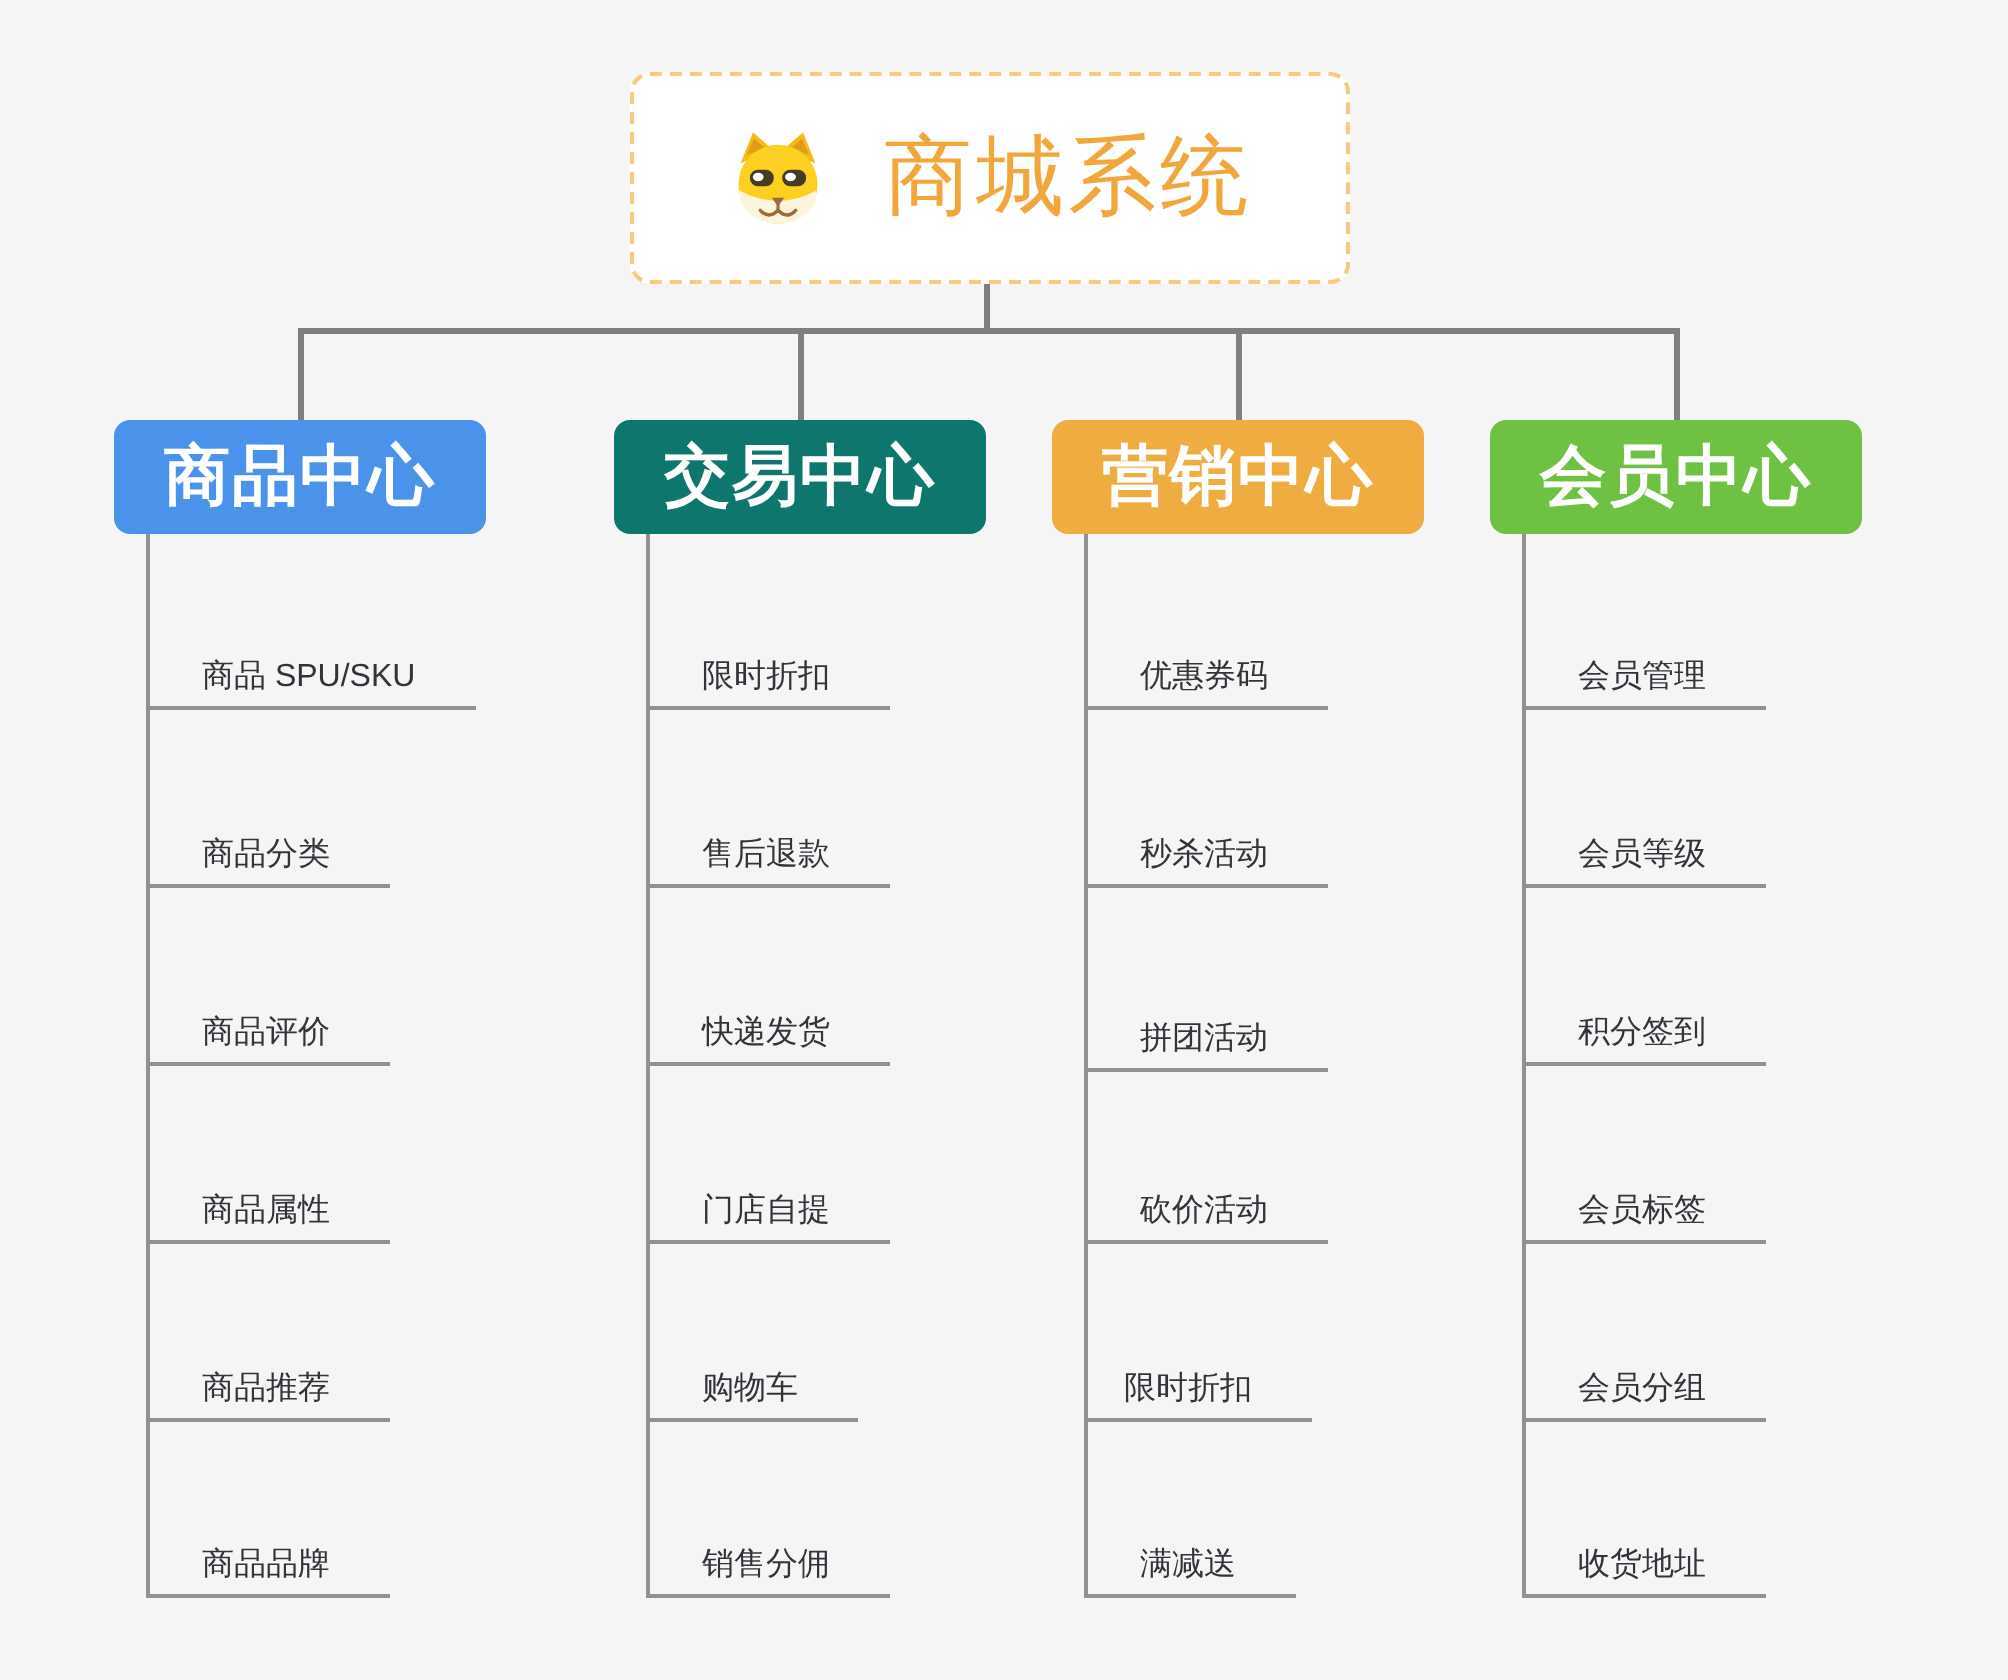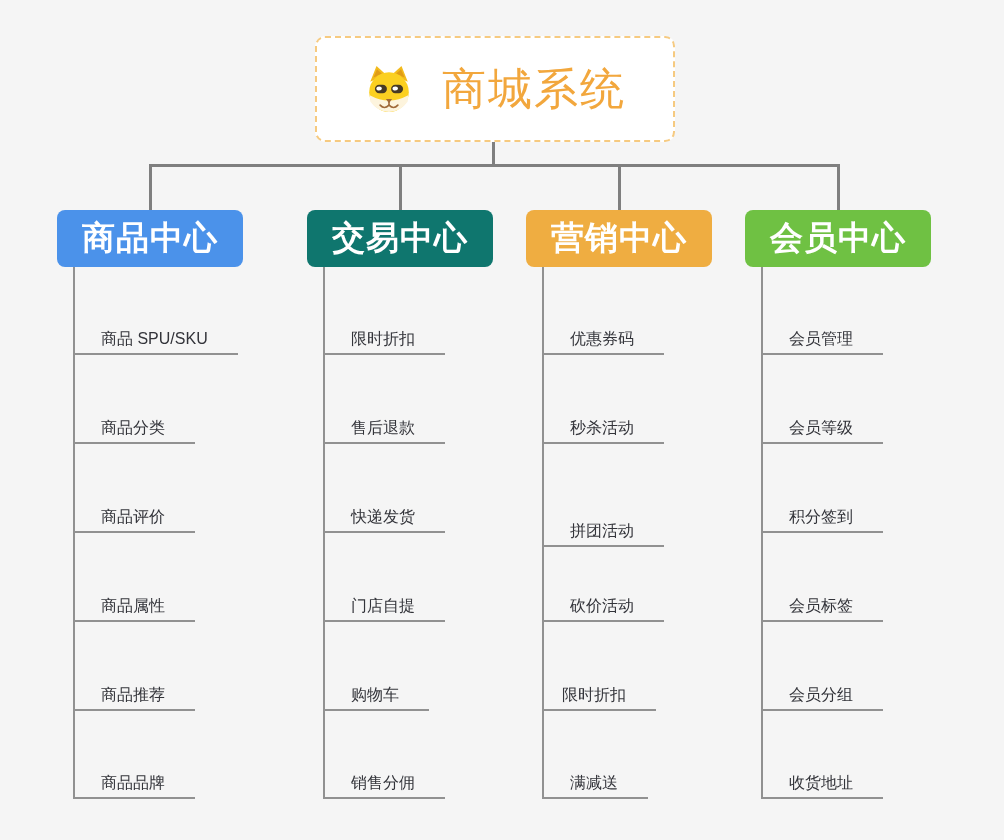--- a/index.html
+++ b/index.html
@@ -94,21 +94,21 @@
     <div class="leaf" style="left: 323px; top: 400px;">售后退款</div>
     <div class="leaf" style="left: 323px; top: 489px;">快递发货</div>
     <div class="leaf" style="left: 323px; top: 578px;">门店自提</div>
     <div class="leaf" style="left: 323px; top: 667px;">购物车</div>
     <div class="leaf" style="left: 323px; top: 755px;">销售分佣</div>
     <div class="line" style="left: 617.5px; top: 164px; width: 3px; height: 46px;"></div>
     <div class="branch" style="left: 526px; background: rgb(239, 173, 65); color: rgb(255, 255, 255);">营销中心</div>
     <div class="spine" style="left: 542px; top: 267px; height: 532px;"></div>
     <div class="leaf" style="left: 542px; top: 311px;">优惠券码</div>
     <div class="leaf" style="left: 542px; top: 400px;">秒杀活动</div>
-    <div class="leaf" style="left: 542px; top: 503px;">拼团活动</div>
+    <div class="leaf" style="left: 542px; top: 492px;">拼团活动</div>
     <div class="leaf" style="left: 542px; top: 578px;">砍价活动</div>
     <div class="leaf" style="left: 542px; top: 667px; padding-left: 20px;">限时折扣</div>
     <div class="leaf" style="left: 542px; top: 755px;">满减送</div>
     <div class="line" style="left: 836.5px; top: 164px; width: 3px; height: 46px;"></div>
     <div class="branch" style="left: 745px; background: rgb(111, 193, 67); color: rgb(255, 255, 255);">会员中心</div>
     <div class="spine" style="left: 761px; top: 267px; height: 532px;"></div>
     <div class="leaf" style="left: 761px; top: 311px;">会员管理</div>
     <div class="leaf" style="left: 761px; top: 400px;">会员等级</div>
     <div class="leaf" style="left: 761px; top: 489px;">积分签到</div>
     <div class="leaf" style="left: 761px; top: 578px;">会员标签</div>

